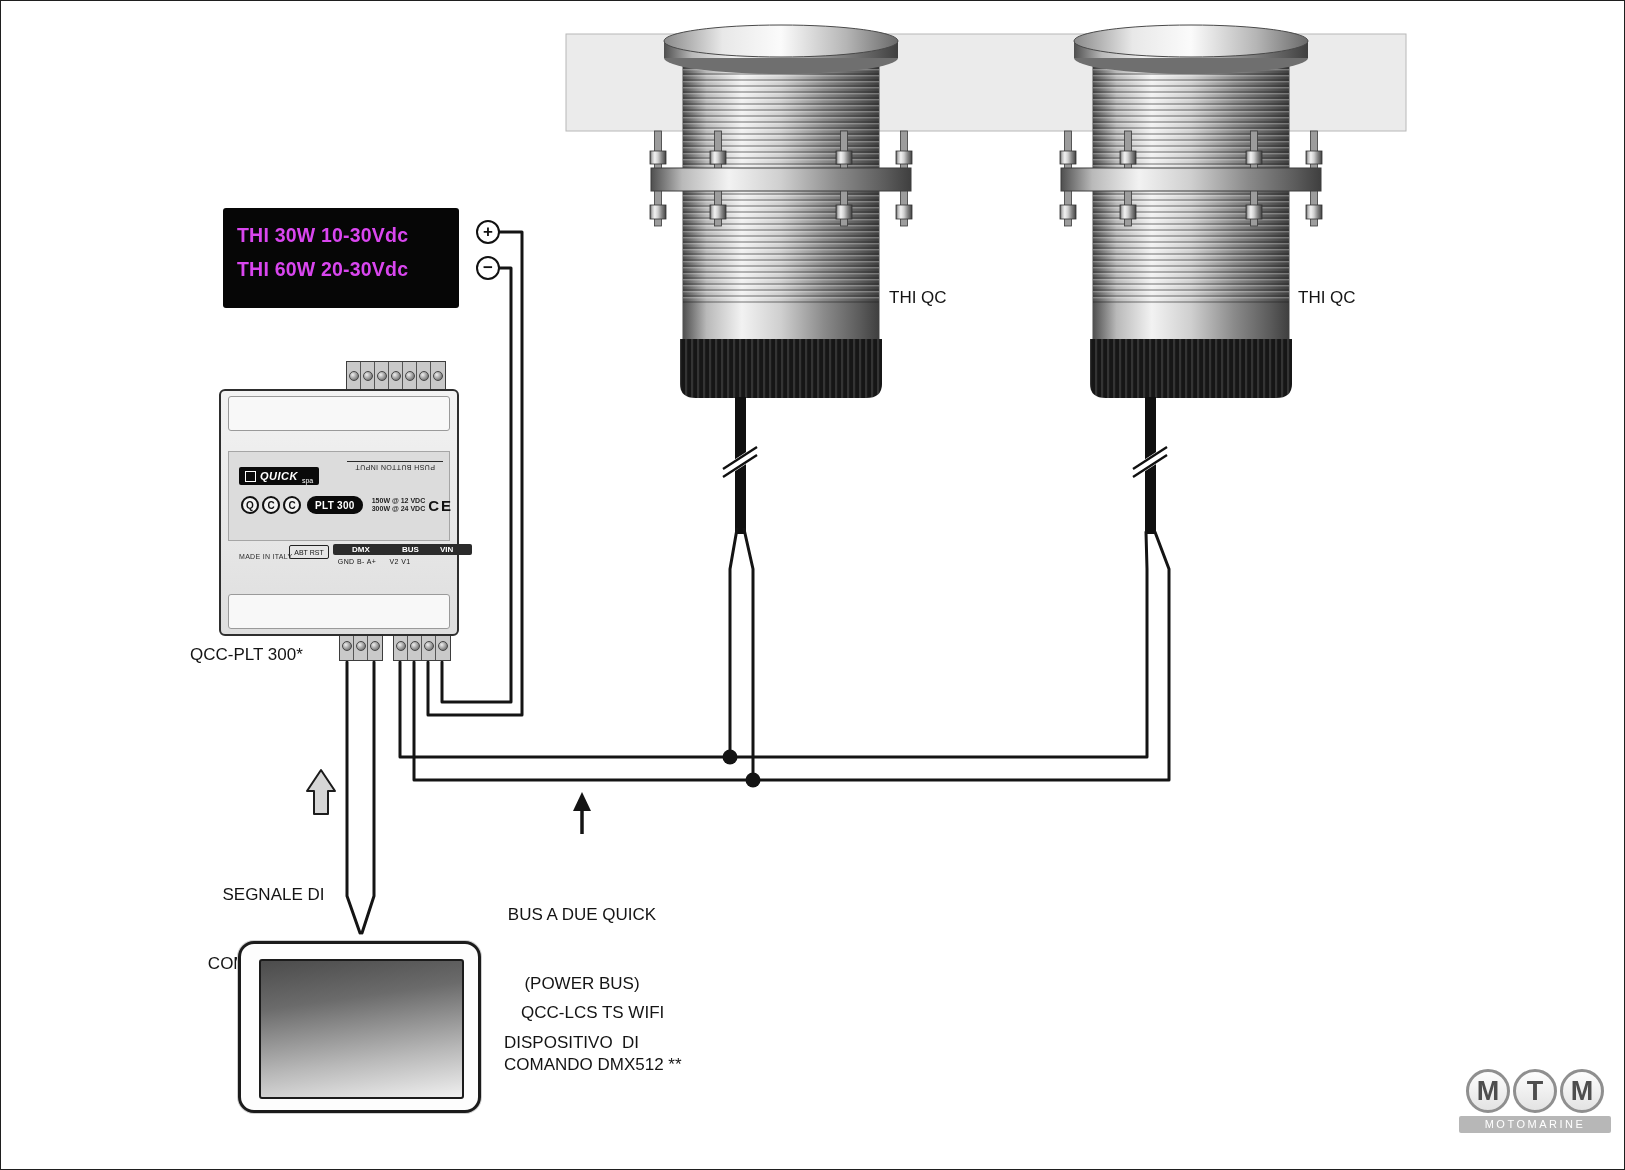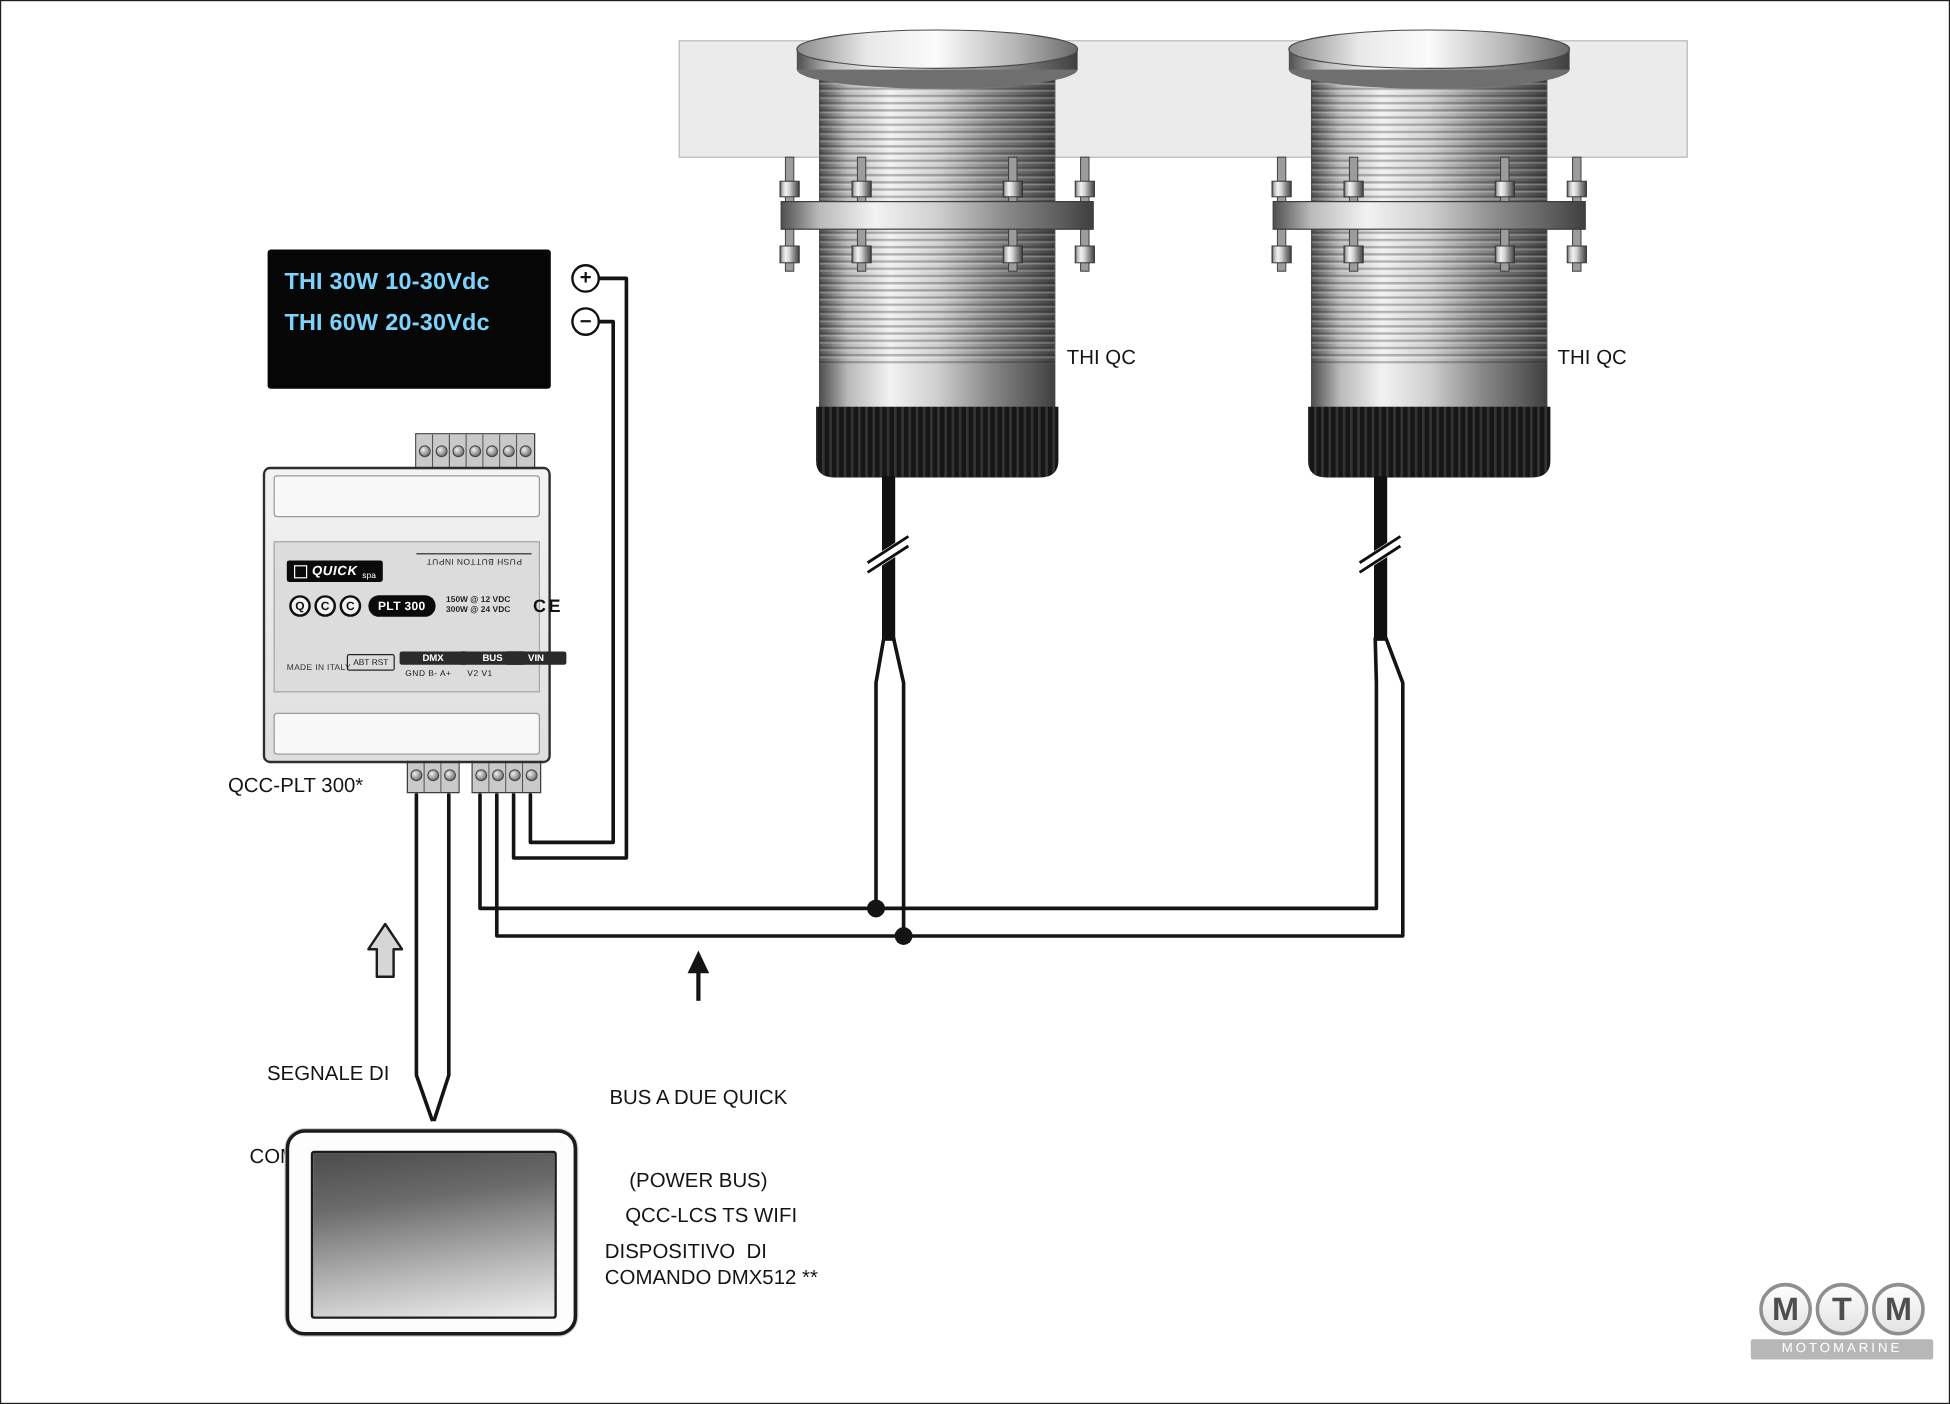--- a/index.html
+++ b/index.html
@@ -3,52 +3,52 @@
 <meta charset="utf-8">
 <style>
   html,body{margin:0;padding:0;background:#fff;}
   #canvas{position:relative;width:1625px;height:1170px;background:#ffffff;border:1px solid #1f1f1f;
           box-sizing:border-box;font-family:"Liberation Sans",sans-serif;overflow:hidden;}
   #art{position:absolute;left:0;top:0;}
   .lbl{position:absolute;font-size:17px;font-weight:500;color:#141414;white-space:pre;text-align:center;}
   .lbl-c{text-align:center;}
 
   
-  .power-box{position:absolute;left:222px;top:207px;width:236px;height:116px;background:#060606;border-radius:3px;
-             color:#7dd3fc;padding:10px 0 0 14px;box-sizing:border-box;}
+  .power-box{position:absolute;left:222px;top:207px;width:236px;height:100px;background:#060606;border-radius:3px;
+             color:#d946ef;padding:10px 0 0 14px;box-sizing:border-box;}
   .power-box div{font-size:19.5px;font-weight:600;line-height:34px;letter-spacing:.2px;white-space:pre;}
   .pol{position:absolute;width:24px;height:24px;border:2.5px solid #111;border-radius:50%;background:#fff;color:#111;
        display:flex;align-items:center;justify-content:center;font-size:17px;font-weight:700;box-sizing:border-box;}
 
   
   .ctrl{position:absolute;left:218px;top:388px;width:240px;height:247px;background:linear-gradient(180deg,#f3f3f3,#dedede);
         border:2px solid #2e2e2e;border-radius:6px;box-sizing:border-box;}
   .strip{position:absolute;left:7px;right:7px;height:33px;background:#f8f8f8;border:1px solid #9a9a9a;border-radius:3px;}
-  .plate{position:absolute;left:7px;right:7px;top:60px;height:126px;background:#dcdcdc;border:1px solid #a5a5a5;box-sizing:border-box;}
+  .plate{position:absolute;left:7px;right:7px;top:60px;height:90px;background:#dcdcdc;border:1px solid #a5a5a5;box-sizing:border-box;}
   .term-block{position:absolute;display:flex;background:#b9b9b9;border:1px solid #3d3d3d;}
   .term{width:14px;height:28px;background:#c9c9c9;border-right:1px solid #555;box-sizing:border-box;
         display:flex;align-items:center;justify-content:center;}
   .term:last-child{border-right:none;}
   .term::after{content:"";width:8px;height:8px;border-radius:50%;
                background:radial-gradient(circle at 35% 35%,#efefef,#777 75%);border:1px solid #474747;}
   .qlogo{position:absolute;left:10px;top:15px;height:18px;background:#0a0a0a;border-radius:2px;color:#fff;
          display:flex;align-items:center;padding:0 6px;gap:4px;}
   .qlogo .qicon{width:9px;height:9px;border:1.5px solid #fff;display:inline-block;}
   .qlogo .qtxt{font-size:11px;font-weight:700;font-style:italic;letter-spacing:.5px;}
   .qlogo .qspa{font-size:7px;align-self:flex-end;margin-bottom:1px;}
   .pbi-line{position:absolute;left:118px;top:9px;width:96px;border-top:1.2px solid #2a2a2a;}
   .pbi{position:absolute;left:118px;top:12px;width:96px;font-size:7px;color:#1c1c1c;text-align:center;
        transform:rotate(180deg);letter-spacing:.4px;white-space:nowrap;}
   .qcc-row{position:absolute;left:12px;top:44px;display:flex;align-items:center;gap:3px;}
   .qcirc{width:18px;height:18px;border:2px solid #101010;border-radius:50%;background:#f2f2f2;color:#101010;
          font-size:10px;font-weight:700;display:flex;align-items:center;justify-content:center;box-sizing:border-box;}
   .qbadge{height:18px;border-radius:10px;background:#0a0a0a;color:#fff;font-size:10px;font-weight:700;
           display:flex;align-items:center;padding:0 8px;margin-left:3px;letter-spacing:.3px;white-space:nowrap;}
   .ratings{margin-left:6px;font-size:7px;line-height:8.5px;color:#1e1e1e;font-weight:600;white-space:nowrap;}
-  .cemark{margin-left:16px;font-size:15px;font-weight:700;letter-spacing:2px;color:#111;}
+  .cemark{margin-left:0;font-size:15px;font-weight:700;letter-spacing:2px;color:#111;}
   .madein{position:absolute;left:10px;top:101px;font-size:7px;color:#2c2c2c;letter-spacing:.3px;white-space:nowrap;}
   .abtrst{position:absolute;left:60px;top:93px;width:40px;height:14px;border:1px solid #222;border-radius:2px;
           font-size:7px;color:#111;display:flex;align-items:center;justify-content:center;box-sizing:border-box;white-space:nowrap;}
   .pgroup{position:absolute;top:86px;text-align:center;color:#111;}
   .pgroup .gh{font-size:8px;font-weight:700;background:#2b2b2b;color:#fff;border-radius:2px;padding:0 19px;
               display:inline-block;line-height:11px;}
   .pgroup .gp{font-size:7px;margin-top:2px;letter-spacing:.4px;white-space:nowrap;}
 
   
   .ts{position:absolute;left:237px;top:940px;width:243px;height:172px;background:#fdfdfd;border:3px solid #1b1b1b;

